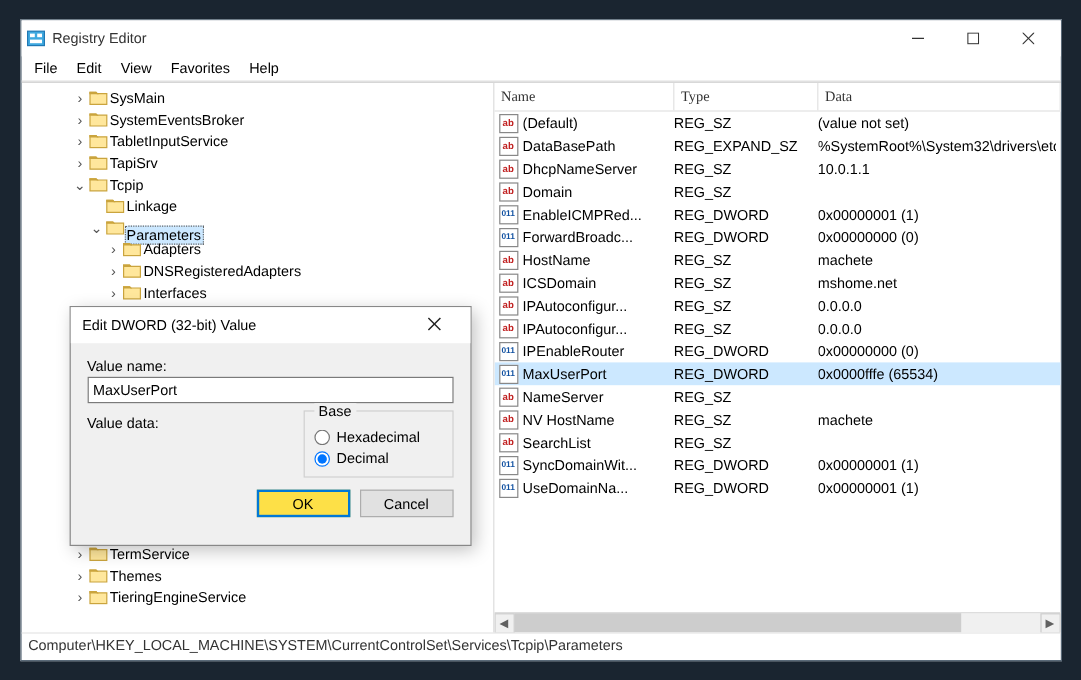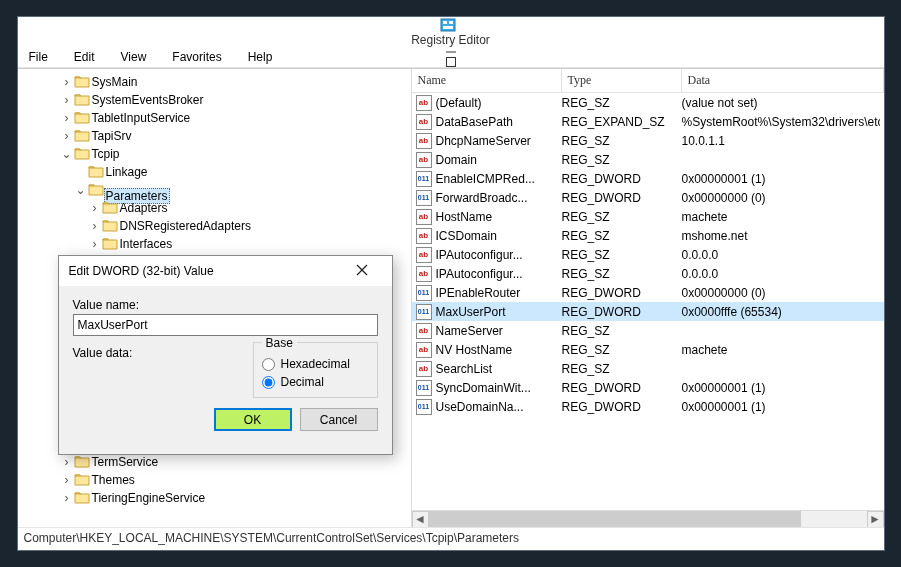--- a/index.html
+++ b/index.html
@@ -1,22 +1,22 @@
 <!DOCTYPE html>
 <html><head>
 <meta charset="utf-8">
 <style>
   * { box-sizing: border-box; margin: 0; padding: 0; font-family: "Segoe UI", Tahoma, sans-serif; font-size: 12px; }
   body { background: #1a2530; display: flex; align-items: center; justify-content: center; width: 901px; height: 567px; overflow: hidden; }
   .window { width: 868px; height: 535px; background: #fff; border: 1px solid #5a6a78; display: flex; flex-direction: column; position: relative; }
-  .titlebar { height: 30px; background: #fff; display: flex; align-items: center; padding: 0 4px; color: #333; flex-direction: column; }
+  .titlebar { height: 30px; background: #fff; display: flex; align-items: center; padding: 0 4px; color: #333; }
   .titlebar .icon { width: 16px; height: 16px; margin-right: 6px; }
   .titlebar .title { flex: 1; }
   .winbtn { width: 46px; height: 30px; display: flex; align-items: center; justify-content: center; color: #555; }
-  .menubar { height: 21px; display: flex; align-items: center; padding: 0 4px; gap: 12px; border-bottom: 1px solid #e5e5e5; }
+  .menubar { height: 21px; display: flex; align-items: center; padding: 0 4px; gap: 2px; border-bottom: 1px solid #e5e5e5; }
   .menubar span { padding: 2px 7px; }
   .content { flex: 1; display: flex; border-top: 1px solid #ccc; border-bottom: 1px solid #e5e5e5; min-height: 0; }
   .tree { width: 394px; border-right: 1px solid #ddd; overflow: hidden; padding: 4px 0; position: relative; }
   .list { flex: 1; display: flex; flex-direction: column; overflow: hidden; }
   .list-header { display: flex; border-bottom: 1px solid #e1e1e1; height: 24px; background: #fff; }
   .list-header .col { padding: 4px 6px; border-right: 1px solid #e1e1e1; color: #333; font-family: Liberation Serif, serif; }
   .col-name { width: 150px; }
   .col-type { width: 120px; }
   .col-data { flex: 1; }
   .list-body { flex: 1; overflow: hidden; }
@@ -50,21 +50,21 @@
   .dlg-body input[readonly]{ background:#fff; }
   .dlg-row { display:flex; gap:30px; margin-top:6px;}
   .dlg-vd { width:150px;}
   .dlg-base { flex:1; }
   .fieldset { border:1px solid #d0d0d0; padding:4px 8px 8px; }
   .fieldset .legend { position:relative; top:-11px; background:#f0f0f0; padding:0 4px; display:inline-block;}
   .radio { display:flex; align-items:center; gap:6px; margin-top:-4px;}
   .radio input { margin:0; }
   .dlg-buttons { display:flex; justify-content:flex-end; gap:8px; margin-top:10px;}
   .dlg-buttons button { width:78px; height:23px; background:#e1e1e1; border:1px solid #adadad;}
-  .dlg-buttons button.primary { border:2px solid #0078d7; background:#bef264;}
+  .dlg-buttons button.primary { border:2px solid #0078d7; background:#fde047;}
   svg.folder-svg { width:16px; height:14px; }
 </style>
 </head>
 <body>
 
 <div class="window">
 
   <div class="titlebar">
     <span class="icon">
       <svg viewBox="0 0 16 16" width="16" height="16">

